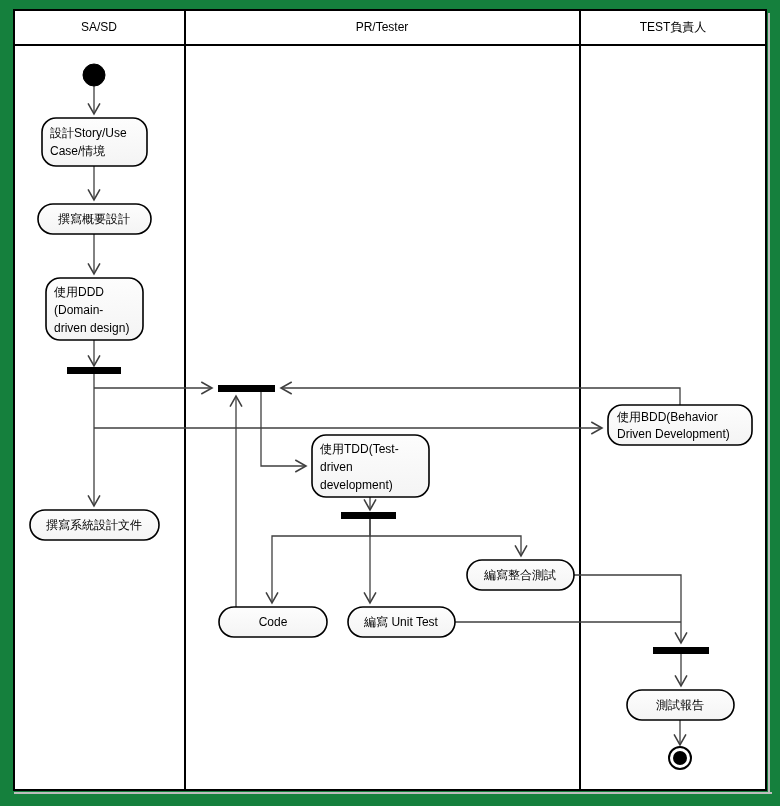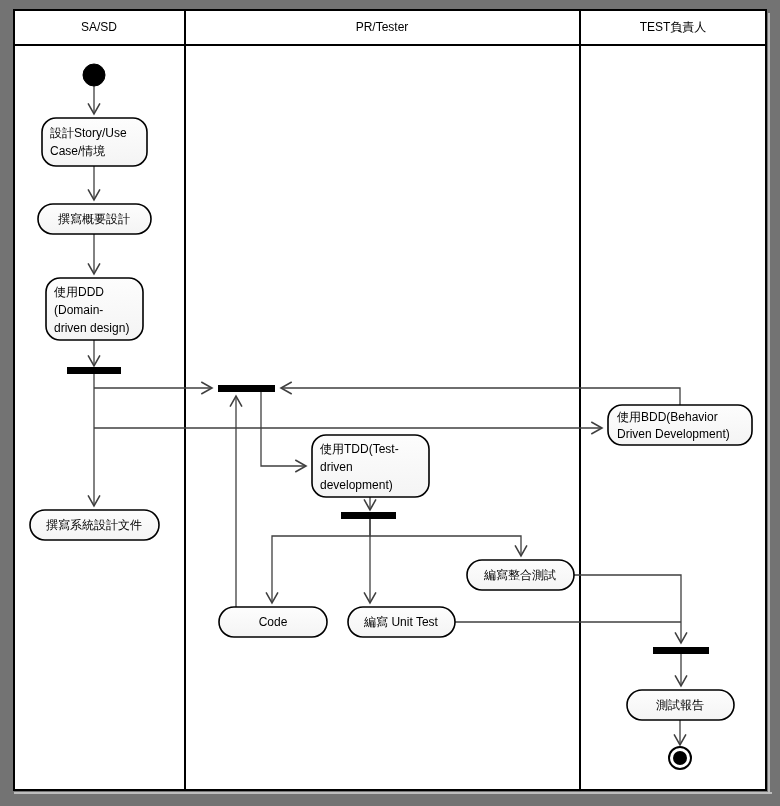--- a/index.html
+++ b/index.html
@@ -5,21 +5,21 @@
   html, body {
     margin: 0;
     padding: 0;
     background: #ffffff;
     font-family: "Liberation Sans", "DejaVu Sans", sans-serif;
   }
   #canvas {
     position: relative;
     width: 780px;
     height: 806px;
-    background: #737373;
+    background: #15803d;
     overflow: hidden;
   }
   #diagram-svg {
     position: absolute;
     top: 0;
     left: 0;
     width: 780px;
     height: 806px;
   }
   .lane-title {

